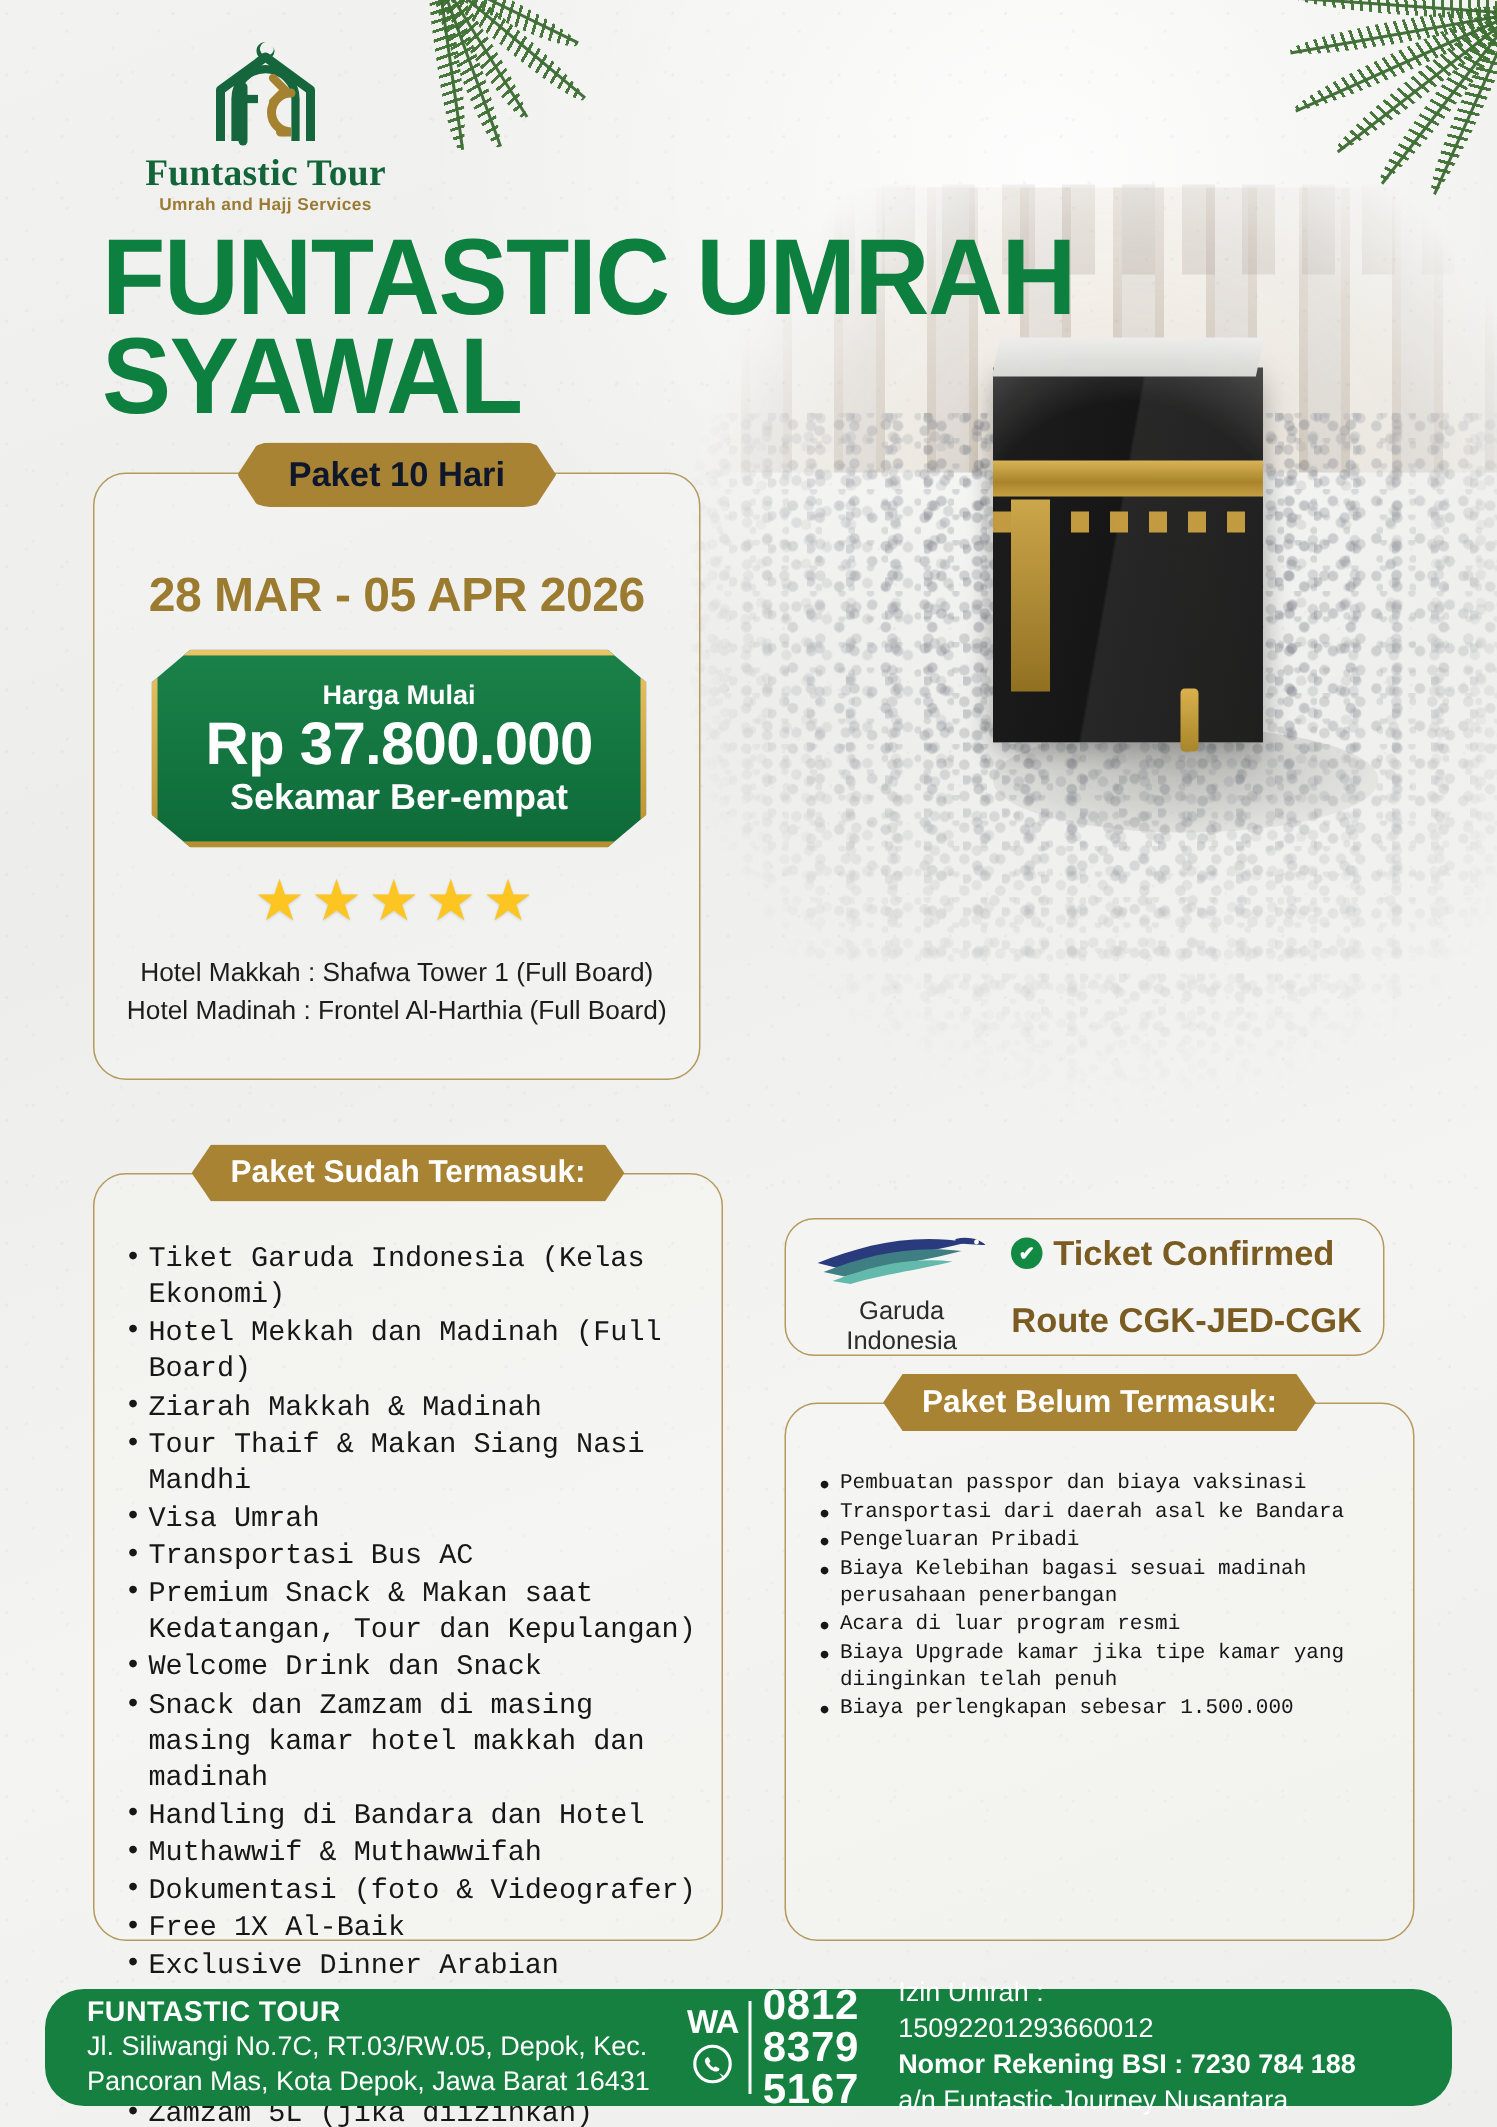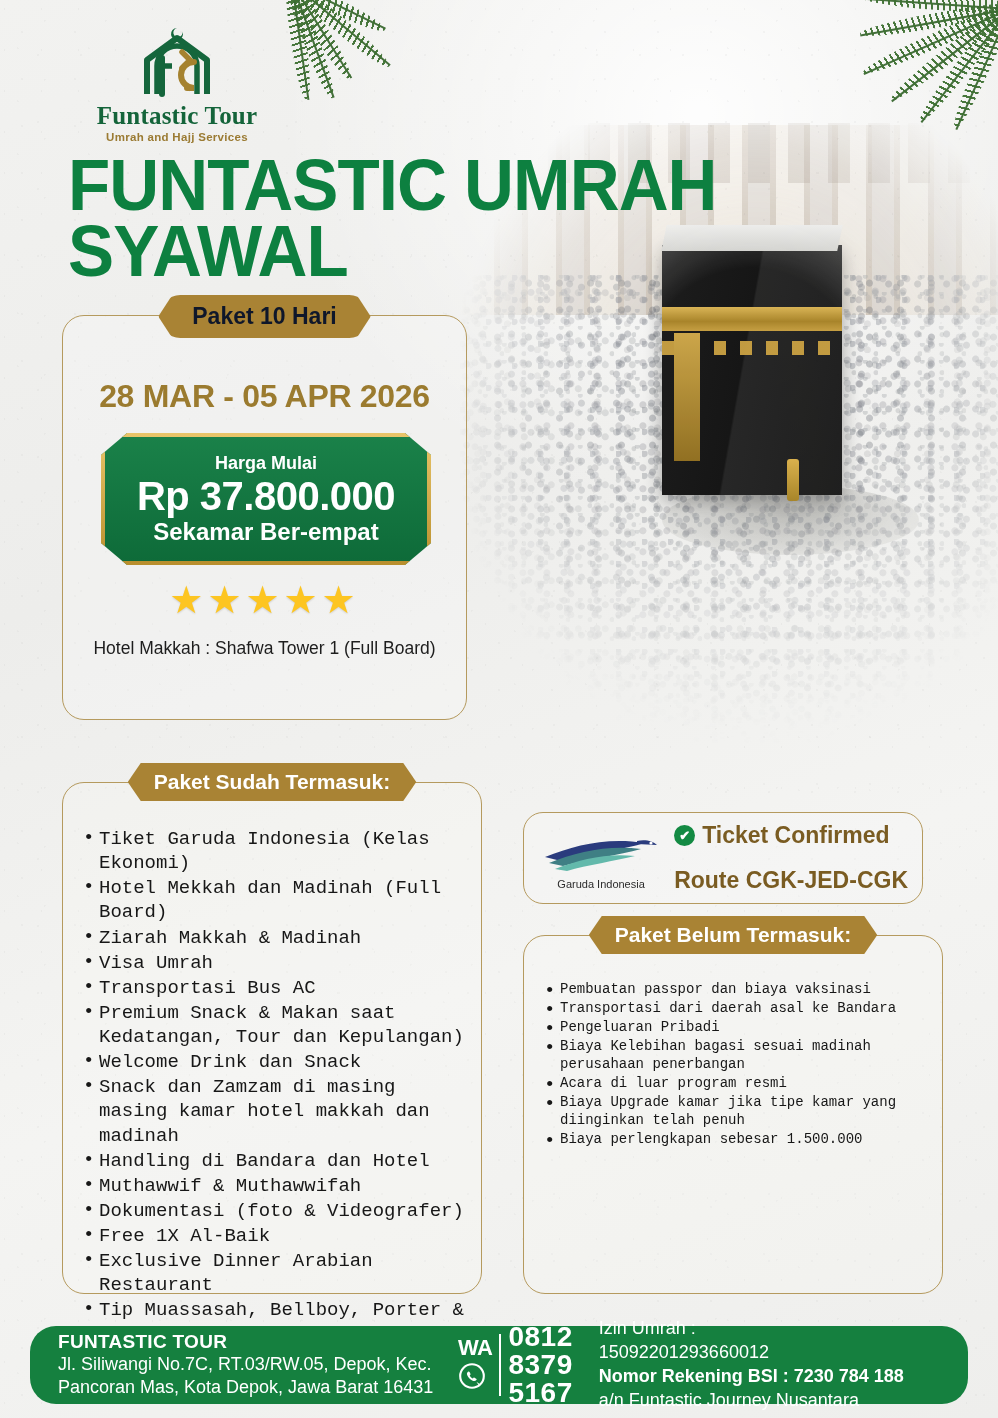--- a/index.html
+++ b/index.html
@@ -217,21 +217,21 @@
   }
 
   
   #garuda-box{
     position:absolute; left:523px; top:812px; width:400px; height:92px;
     border:1.6px solid #b59a5e; border-radius:20px;
     background:rgba(250,250,248,.30);
     display:flex; align-items:center; padding:0 14px; gap:10px;
   }
   #garuda-logo{ width:132px; text-align:center; }
-  #garuda-name{ font-size:11px; color:#2c2c2c; margin-top:1px; font-family:"Liberation Sans", sans-serif;}
+  #garuda-name{ font-size:17px; color:#2c2c2c; margin-top:1px; font-family:"Liberation Sans", sans-serif;}
   #ticket-text{ flex:1; }
   #ticket-line1{
     font-size:23px; font-weight:bold; color:#7a5c22; white-space:nowrap;
     display:flex; align-items:center; gap:7px;
   }
   #ticket-line2{ font-size:23px; font-weight:bold; color:#7a5c22; white-space:nowrap; margin-top:18px;}
   #check-icon{
     width:21px; height:21px; border-radius:50%; background:#138a43;
     display:inline-flex; align-items:center; justify-content:center;
     color:#fff; font-size:13px; font-weight:bold; flex:none;
@@ -254,21 +254,21 @@
   #footer-addr{ width:420px; padding-left:28px; }
   #company-name{
     font-family:"Liberation Sans Narrow","Liberation Sans", sans-serif;
     font-size:19px; font-weight:bold; letter-spacing:.3px;
   }
   #addr-line1, #addr-line2{
     font-family:"Liberation Sans Narrow","Liberation Sans", sans-serif;
     font-size:18px; line-height:1.3;
   }
   #wa-block{ display:flex; align-items:center; gap:7px; padding-left:8px; }
-  #wa-left{ display:flex; flex-direction:column; align-items:flex-start; line-height:1; }
+  #wa-left{ display:flex; flex-direction:column; align-items:center; line-height:1; }
   #wa-text{ font-size:22px; font-weight:bold; letter-spacing:-.5px; }
   #wa-icon{ margin-top:3px; }
   #wa-divider{ width:2px; height:62px; background:#fff; }
   #wa-number{ line-height:1.0; }
   #wa-number div{ font-size:28px; font-weight:bold; letter-spacing:.5px; }
   #legal-block{ padding-left:26px; }
   #legal-block div{
     font-family:"Liberation Sans Narrow","Liberation Sans", sans-serif;
     font-size:18px; line-height:1.33;
   }
@@ -336,29 +336,31 @@
     <div id="paket-pill">Paket 10 Hari</div>
     <div id="date-range">28 MAR - 05 APR 2026</div>
     <div id="price-badge">
       <div class="pb-top">Harga Mulai</div>
       <div class="pb-main">Rp 37.800.000</div>
       <div class="pb-bot">Sekamar Ber-empat</div>
     </div>
     <div id="stars">★★★★★</div>
     <div id="hotels">
       <div>Hotel Makkah : Shafwa Tower 1 (Full Board)</div>
+      <div>Hotel Madinah : Frontel Al-Harthia (Full Board)</div>
     </div>
   </div>
 
   <div id="included-card">
     <div class="card-pill">Paket Sudah Termasuk:</div>
     <ul class="bullet-list">
         <li>Tiket Garuda Indonesia (Kelas Ekonomi)</li>
         <li>Hotel Mekkah dan Madinah (Full Board)</li>
         <li>Ziarah Makkah &amp; Madinah</li>
+        <li>Tour Thaif &amp; Makan Siang Nasi Mandhi</li>
         <li>Visa Umrah</li>
         <li>Transportasi Bus AC</li>
         <li>Premium Snack &amp; Makan saat Kedatangan, Tour dan Kepulangan)</li>
         <li>Welcome Drink dan Snack</li>
         <li>Snack dan Zamzam di masing masing kamar hotel makkah dan madinah</li>
         <li>Handling di Bandara dan Hotel</li>
         <li>Muthawwif &amp; Muthawwifah</li>
         <li>Dokumentasi (foto &amp; Videografer)</li>
         <li>Free 1X Al-Baik</li>
         <li>Exclusive Dinner Arabian Restaurant</li>

